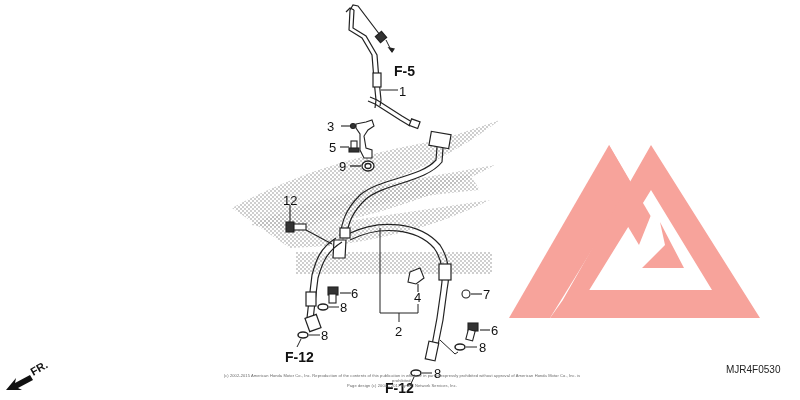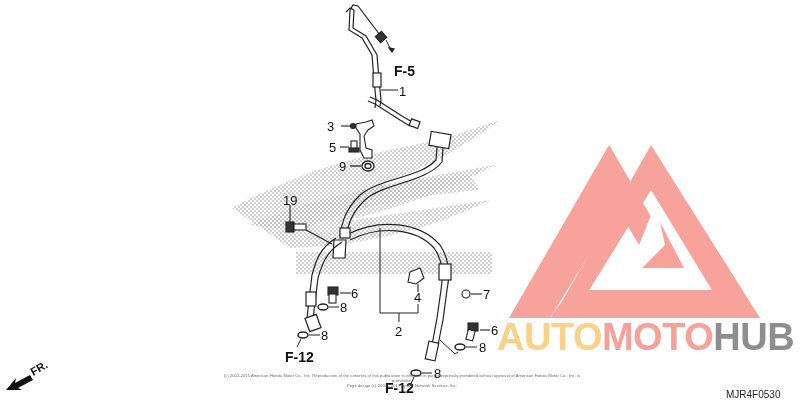--- a/index.html
+++ b/index.html
@@ -2,21 +2,21 @@
 <html><head>
 <meta charset="utf-8">
 <style>
   html, body { margin: 0; padding: 0; background: #ffffff; }
   body { width: 800px; height: 400px; position: relative; overflow: hidden; font-family: "Liberation Sans", sans-serif; }
   .stage { position: absolute; left: 0; top: 0; width: 800px; height: 400px; }
   svg.diagram { position: absolute; left: 0; top: 0; }
   .callout { position: absolute; font-family: "Liberation Sans", sans-serif; font-size: 13px; color: #111; line-height: 1; }
   .ref { position: absolute; font-family: "Liberation Sans", sans-serif; font-size: 14px; font-weight: bold; color: #111; line-height: 1; margin-left: 8px; }
   .copyright { position: absolute; left: 222px; top: 373px; width: 360px; font-size: 4px; color: #666; line-height: 5px; text-align: center; letter-spacing: 0.1px; }
-  .code { position: absolute; left: 726px; top: 389px; font-size: 10px; color: #222; }
+  .code { position: absolute; left: 726px; top: 364px; font-size: 10px; color: #222; }
   .brand { position: absolute; left: 497px; top: 318px; font-family: "Liberation Sans", sans-serif; font-weight: bold; font-size: 38px; letter-spacing: -0.5px; line-height: 1; }
   .brand span { display: inline-block; }
   .fr { position: absolute; left: 30px; top: 362px; font-size: 11px; font-weight: bold; color: #111; transform: rotate(-30deg); }
 </style>
 </head>
 <body>
 
 <div class="stage">
 
   <svg class="diagram" width="800" height="400" viewBox="0 0 800 400">
@@ -163,31 +163,28 @@
   <span class="callout" style="left:414px;top:291px;">4</span>
   <span class="callout" style="left:329px;top:141px;">5</span>
   <span class="callout" style="left:351px;top:287px;">6</span>
   <span class="callout" style="left:491px;top:324px;">6</span>
   <span class="callout" style="left:483px;top:288px;">7</span>
   <span class="callout" style="left:340px;top:301px;">8</span>
   <span class="callout" style="left:321px;top:329px;">8</span>
   <span class="callout" style="left:479px;top:341px;">8</span>
   <span class="callout" style="left:434px;top:367px;">8</span>
   <span class="callout" style="left:339px;top:160px;">9</span>
-  <span class="callout" style="left:283px;top:194px;">19</span>
+  <span class="callout" style="left:283px;top:194px;">12</span>
 
   <span class="ref" style="left:386px;top:64px;">F-5</span>
   <span class="ref" style="left:277px;top:350px;">F-12</span>
   <span class="ref" style="left:377px;top:381px;">F-12</span>
 
   <span class="fr">FR.</span>
 
   <div class="copyright">
     <div>(c) 2002-2015 American Honda Motor Co., Inc. Reproduction of the contents of this publication in whole or in part is expressly prohibited without approval of American Honda Motor Co., Inc. is prohibited.</div>
     <div>Page design (c) 2004 - 2017 by ARI Network Services, Inc.</div>
   </div>
 
   <span class="code">MJR4F0530</span>
 
-  <div class="brand">
-    <span style="color:#f9d287;">AUTO</span><span style="color:#f5a29a;">MOTO</span><span style="color:#8e8e8e;">HUB</span>
-  </div>
 </div>
 
 </body></html>

